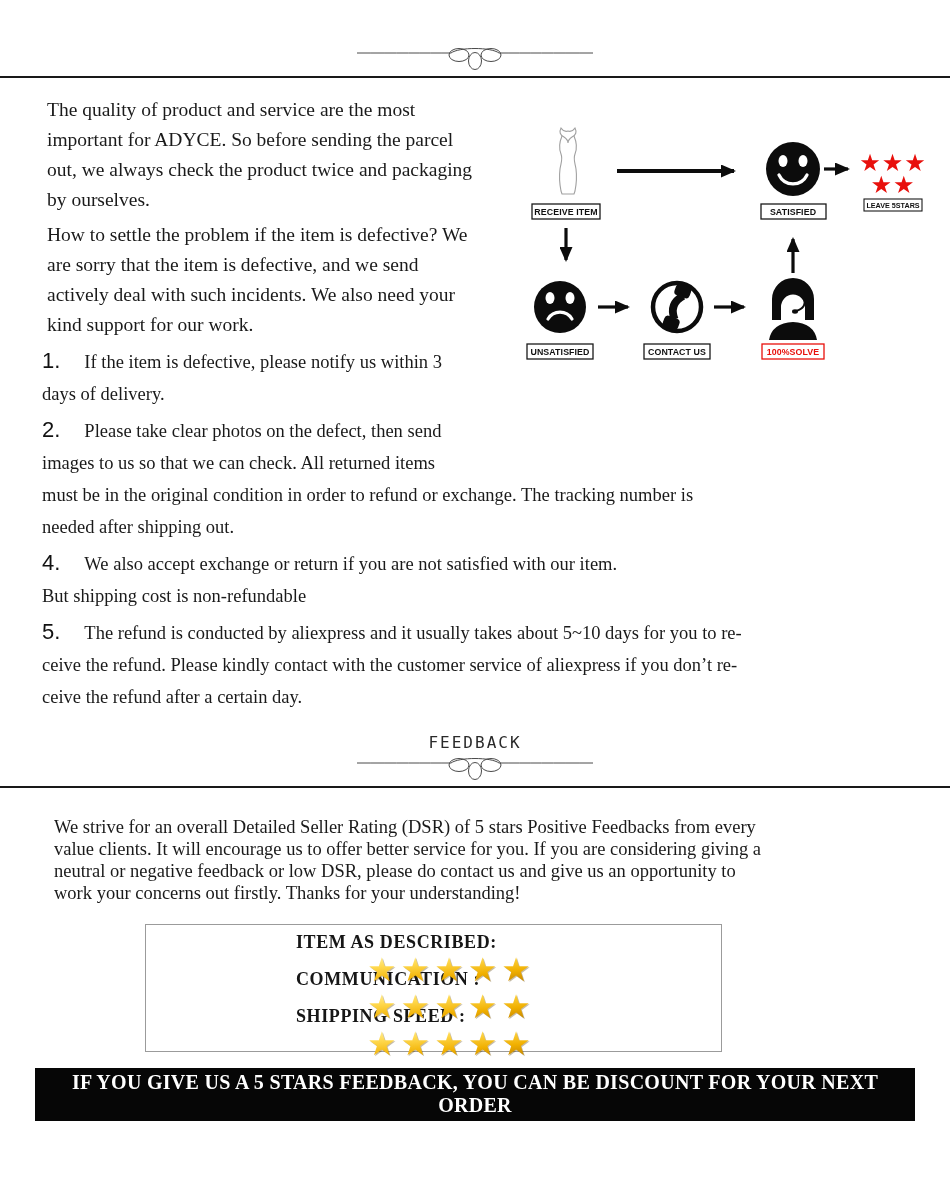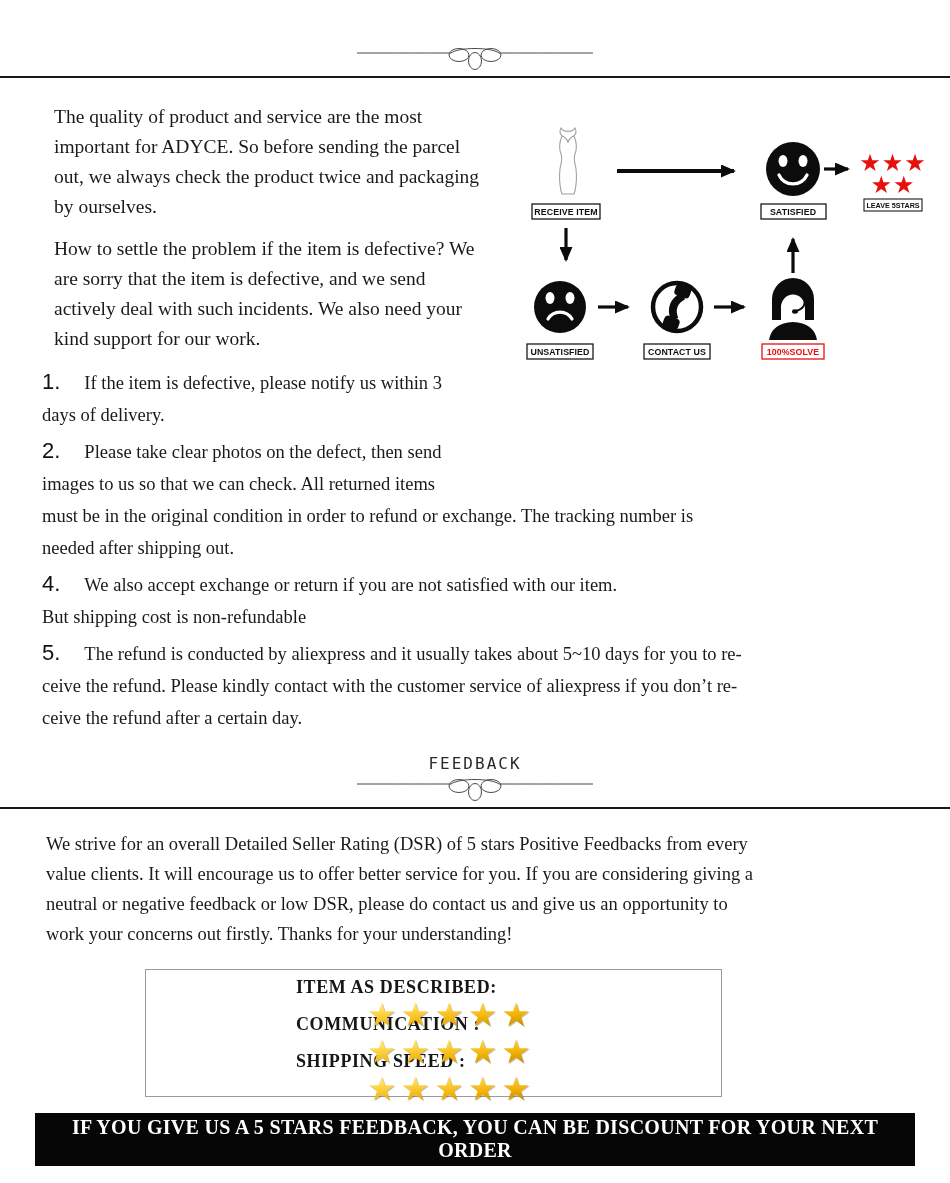--- a/index.html
+++ b/index.html
@@ -11,36 +11,36 @@
   .section-header.second { margin-top:20px; }
   .deco-title { font-family:"DejaVu Sans Mono", monospace; font-size:16px; font-weight:normal;
                 letter-spacing:2px; color:#2a2a2a; margin:0 0 2px 0; }
   .flourish { display:block; margin:0 auto; }
 
   hr.rule { border:none; border-top:2px solid #191919; margin:6px 0 0 0; }
 
   
   .rp-content { padding:12px 26px 0 42px; }
   .rp-content:after { content:""; display:block; clear:both; }
-  .para { margin:12px; font-size:19.5px; line-height:30px; white-space:pre-line; }
+  .para { margin:5px; font-size:19.5px; line-height:30px; white-space:pre-line; }
   .li { margin:4px 0 0 0; font-size:18.5px; line-height:32px; }
   .li .num { font-family:"Liberation Sans", sans-serif; font-size:22px; margin-right:24px; color:#111; }
   .li .li-text { white-space:pre-line; }
 
   
   .flowchart-float { float:right; width:368px; height:360px; position:relative; }
   .flowchart-svg { position:absolute; top:36px; right:0; overflow:visible; }
   .fc-label { font-family:"Liberation Sans", sans-serif; font-weight:bold; font-size:8.8px; letter-spacing:0.1px; fill:#101010; }
   .fc-label-small { font-family:"Liberation Sans", sans-serif; font-weight:bold; font-size:7.2px; fill:#101010; }
   .fc-label-red { fill:#e8100c; }
   .fc-stars { font-family:"DejaVu Sans", sans-serif; font-size:24px; fill:#e8100c; letter-spacing:1px; }
 
   
   .fb-content { padding:16px 8px 0 42px; }
-  .fb-para { margin:4px; font-size:18.5px; line-height:30px; white-space:pre-line; }
+  .fb-para { margin:12px; font-size:18.5px; line-height:22px; white-space:pre-line; }
 
   .ratings-box { margin:20px 0 0 145px; width:577px; box-sizing:border-box;
                  border:1.5px solid #9b9b9b; padding:7px 0 8px 35px; }
   .rating-row { display:flex; align-items:center; height:37px;flex-direction:column; }
   .rating-label { width:310px; font-weight:bold; font-size:18px; letter-spacing:0.6px; color:#161616; }
   .rating-stars { font-family:"DejaVu Sans", sans-serif; font-size:33px; line-height:1; letter-spacing:4px;
                   background:linear-gradient(175deg,#fff0a0 8%,#ffd84d 32%,#f1b000 64%,#bb7d00 96%);
                   -webkit-background-clip:text; background-clip:text; color:transparent;
                   filter:drop-shadow(1px 1.5px 0.5px rgba(90,60,0,0.35)); }
   @supports not (-webkit-background-clip: text) {

